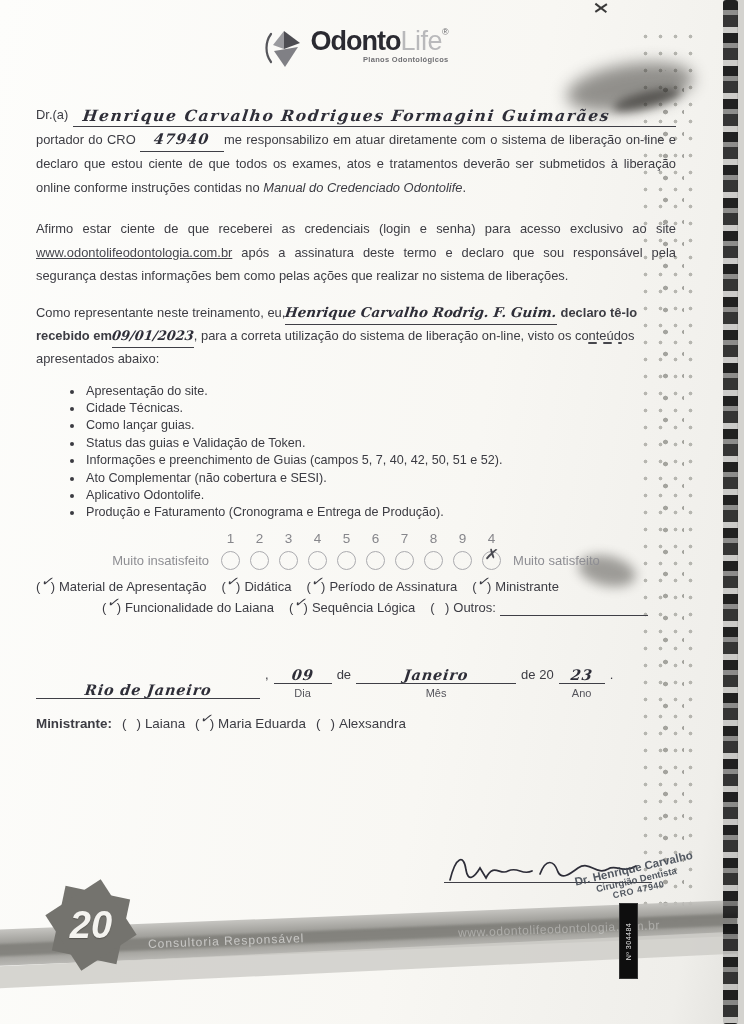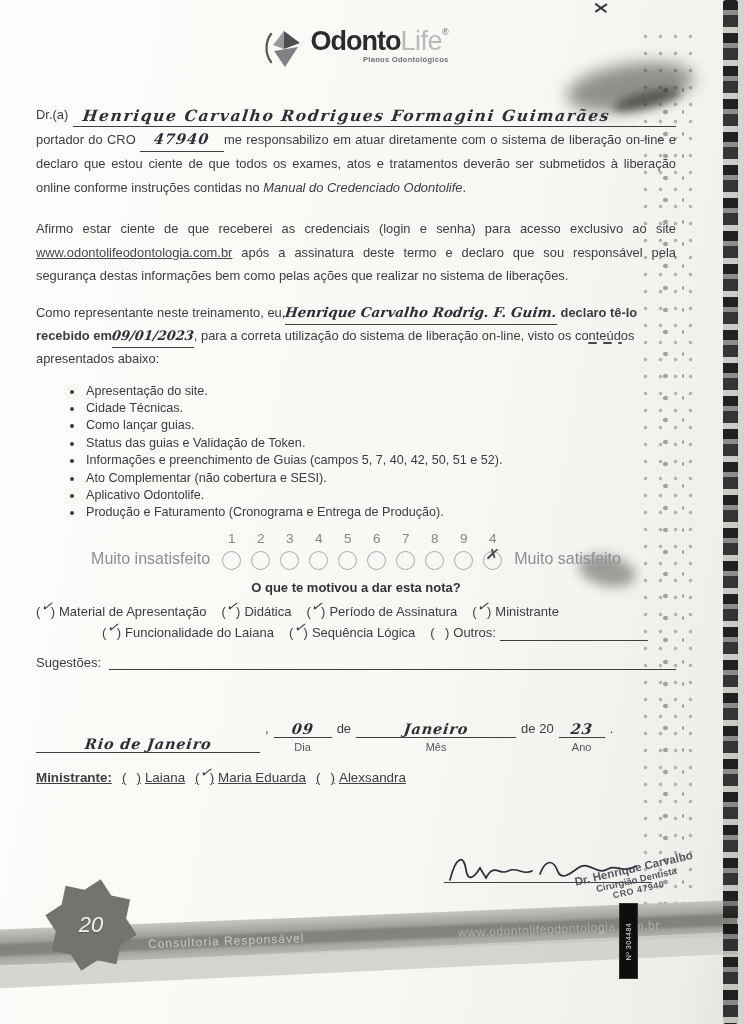--- a/index.html
+++ b/index.html
@@ -37,21 +37,21 @@
   .banner-light{position:absolute;left:-26px;top:948px;width:830px;height:22px;transform:rotate(-2.7deg);z-index:2;
     background:#cfcec9;opacity:.85;}
   .banner-text{position:absolute;left:148px;top:934px;z-index:3;color:#ffffff;opacity:.55;font-size:12px;
     letter-spacing:1px;transform:rotate(-2.2deg);}
   .banner-url{position:absolute;right:84px;top:922px;z-index:3;color:#ffffff;opacity:.32;font-size:12px;
     letter-spacing:.6px;transform:rotate(-2.2deg);}
   .badge{position:absolute;left:52px;top:886px;width:78px;height:78px;z-index:4;}
   .badge .s1,.badge .s2{position:absolute;inset:6px;background:#74736e;}
   .badge .s1{transform:rotate(12deg);} .badge .s2{transform:rotate(57deg);}
   .badge .num{position:absolute;inset:0;display:flex;align-items:center;justify-content:center;
-    color:#f4f3ef;font-size:22px;font-weight:normal;font-style:italic;text-shadow:0 1px 1px #55544f;}
+    color:#f4f3ef;font-size:38px;font-weight:bold;font-style:italic;text-shadow:0 1px 1px #55544f;}
 
   .sticker{position:absolute;left:619px;top:903px;width:17px;height:74px;background:#0e0e0e;z-index:5;
     display:flex;align-items:center;justify-content:center;border:1px solid #333;}
   .sticker span{transform:rotate(-90deg);white-space:nowrap;color:#e8e8e8;font-size:7px;letter-spacing:.5px;}
 
   
   .content{position:absolute;left:36px;top:20px;width:640px;z-index:3;font-size:12.9px;}
   .logo-row{display:flex;justify-content:center;align-items:flex-start;gap:7px;margin-top:8px;height:54px;}
   .logo-text{line-height:1;}
   .logo-odonto{font-size:27px;font-weight:bold;color:#2a2a31;letter-spacing:-1px;}
@@ -82,21 +82,21 @@
   .bullets li{padding-left:2px;}
 
   .rate-prompt{margin-top:19px;font-size:13.2px;}
   .scale{margin-top:9px;display:flex;justify-content:center;align-items:flex-end;gap:11px;}
   .cells{display:flex;gap:8px;}
   .cell{display:flex;flex-direction:column;align-items:center;gap:5px;width:21px;}
   .num{color:#86868b;font-size:13.5px;}
   .circle{width:17px;height:17px;border:1.7px solid #ababaf;border-radius:50%;position:relative;background:transparent;}
   .rate-mark{position:absolute;left:2px;top:-7px;font-size:16px;color:#4a4a52;font-style:normal;transform:rotate(10deg);
     font-family:"DejaVu Serif",serif;}
-  .scale-lab{color:#8e8e93;font-size:16px;padding-bottom:2px;white-space:nowrap;}
+  .scale-lab{color:#8e8e93;font-size:13px;padding-bottom:2px;white-space:nowrap;}
 
   .motiv-title{text-align:center;font-weight:bold;margin-top:10px;font-size:13px;color:#333339;}
   .optrow{display:flex;gap:15px;font-size:13px;white-space:nowrap;}
   .optrow.r1{margin-top:9px;}
   .optrow.r2{margin-top:6px;margin-left:66px;}
   .opt{display:flex;align-items:center;gap:4px;}
   .cb{position:relative;display:inline-flex;width:19px;justify-content:space-between;}
   .cbmark{position:absolute;left:5px;top:-6px;font-size:14px;color:#3a3a42;font-family:"DejaVu Serif",serif;
     font-style:italic;transform:rotate(6deg);}
   .blank-outros{display:inline-block;width:148px;border-bottom:1.4px solid #3f3f46;height:15px;}
@@ -105,21 +105,21 @@
   .sug .blankline{flex:1;border-bottom:1.5px solid #3f3f46;margin-left:8px;height:15px;}
 
   .citydate{margin-top:47px;display:flex;align-items:flex-end;font-size:13px;gap:5px;}
   .field{display:flex;flex-direction:column;}
   .fval{border-bottom:1.4px solid #3f3f46;text-align:center;height:20px;display:flex;align-items:flex-end;justify-content:center;}
   .fval .hand{font-size:14.5px;letter-spacing:.8px;white-space:nowrap;}
   .flab{font-size:11px;color:#54545b;text-align:center;padding-top:3px;}
   .f-city{width:224px;} .f-day{width:58px;} .f-month{width:160px;} .f-year{width:46px;}
   .sep{padding-bottom:17px;}
 
-  .minrow{margin-top:17px;display:flex;align-items:center;gap:10px;font-size:13.4px;text-decoration:underline;}
+  .minrow{margin-top:17px;display:flex;align-items:center;gap:10px;font-size:13.4px;}
 
   .sigblock{position:absolute;left:444px;top:848px;width:208px;z-index:4;}
   .sigline{border-bottom:1.5px solid #3f3f46;margin-top:-12px;}
   .siglab{text-align:center;font-size:11.5px;color:#4c4c53;padding-top:3px;}
   .stamp{position:absolute;left:556px;top:862px;width:160px;transform:rotate(-13deg);z-index:4;
     color:#454c56;text-align:center;opacity:.92;}
   .stamp .l1{font-size:11.5px;font-weight:bold;}
   .stamp .l2{font-size:9.5px;font-weight:bold;}
   .stamp .l3{font-size:9px;font-weight:bold;letter-spacing:.6px;}
 </style>
@@ -230,21 +230,20 @@
         <span class="cell">
             <span class="num">4</span>
             <span class="circle">
               <i class="rate-mark">✗</i>
             </span>
           </span>
       </span>
       <span class="scale-lab">Muito satisfeito</span>
     </div>
 
-    <div class="motiv-title">O que te motivou a dar esta nota?</div>
 
     <div class="optrow r1">
       <span class="opt">
           <span class="cb">
             <span>(</span>
             <i class="cbmark">✓</i>
             <span>)</span>
           </span>
           <span>Material de Apresentação</span>
         </span>
@@ -295,24 +294,20 @@
           <span class="cb">
             <span>(</span>
             <i class="cbmark"></i>
             <span>)</span>
           </span>
           <span>Outros:</span>
           <span class="blank-outros"></span>
         </span>
     </div>
 
-    <div class="sug">
-      <span>Sugestões:</span>
-      <span class="blankline"></span>
-    </div>
 
     <div class="citydate">
       <span class="field f-city">
         <span class="fval">
             <span class="hand">Rio de Janeiro</span>
           </span>
       </span>
       <span class="sep">,</span>
       <span class="field f-day">
         <span class="fval">

